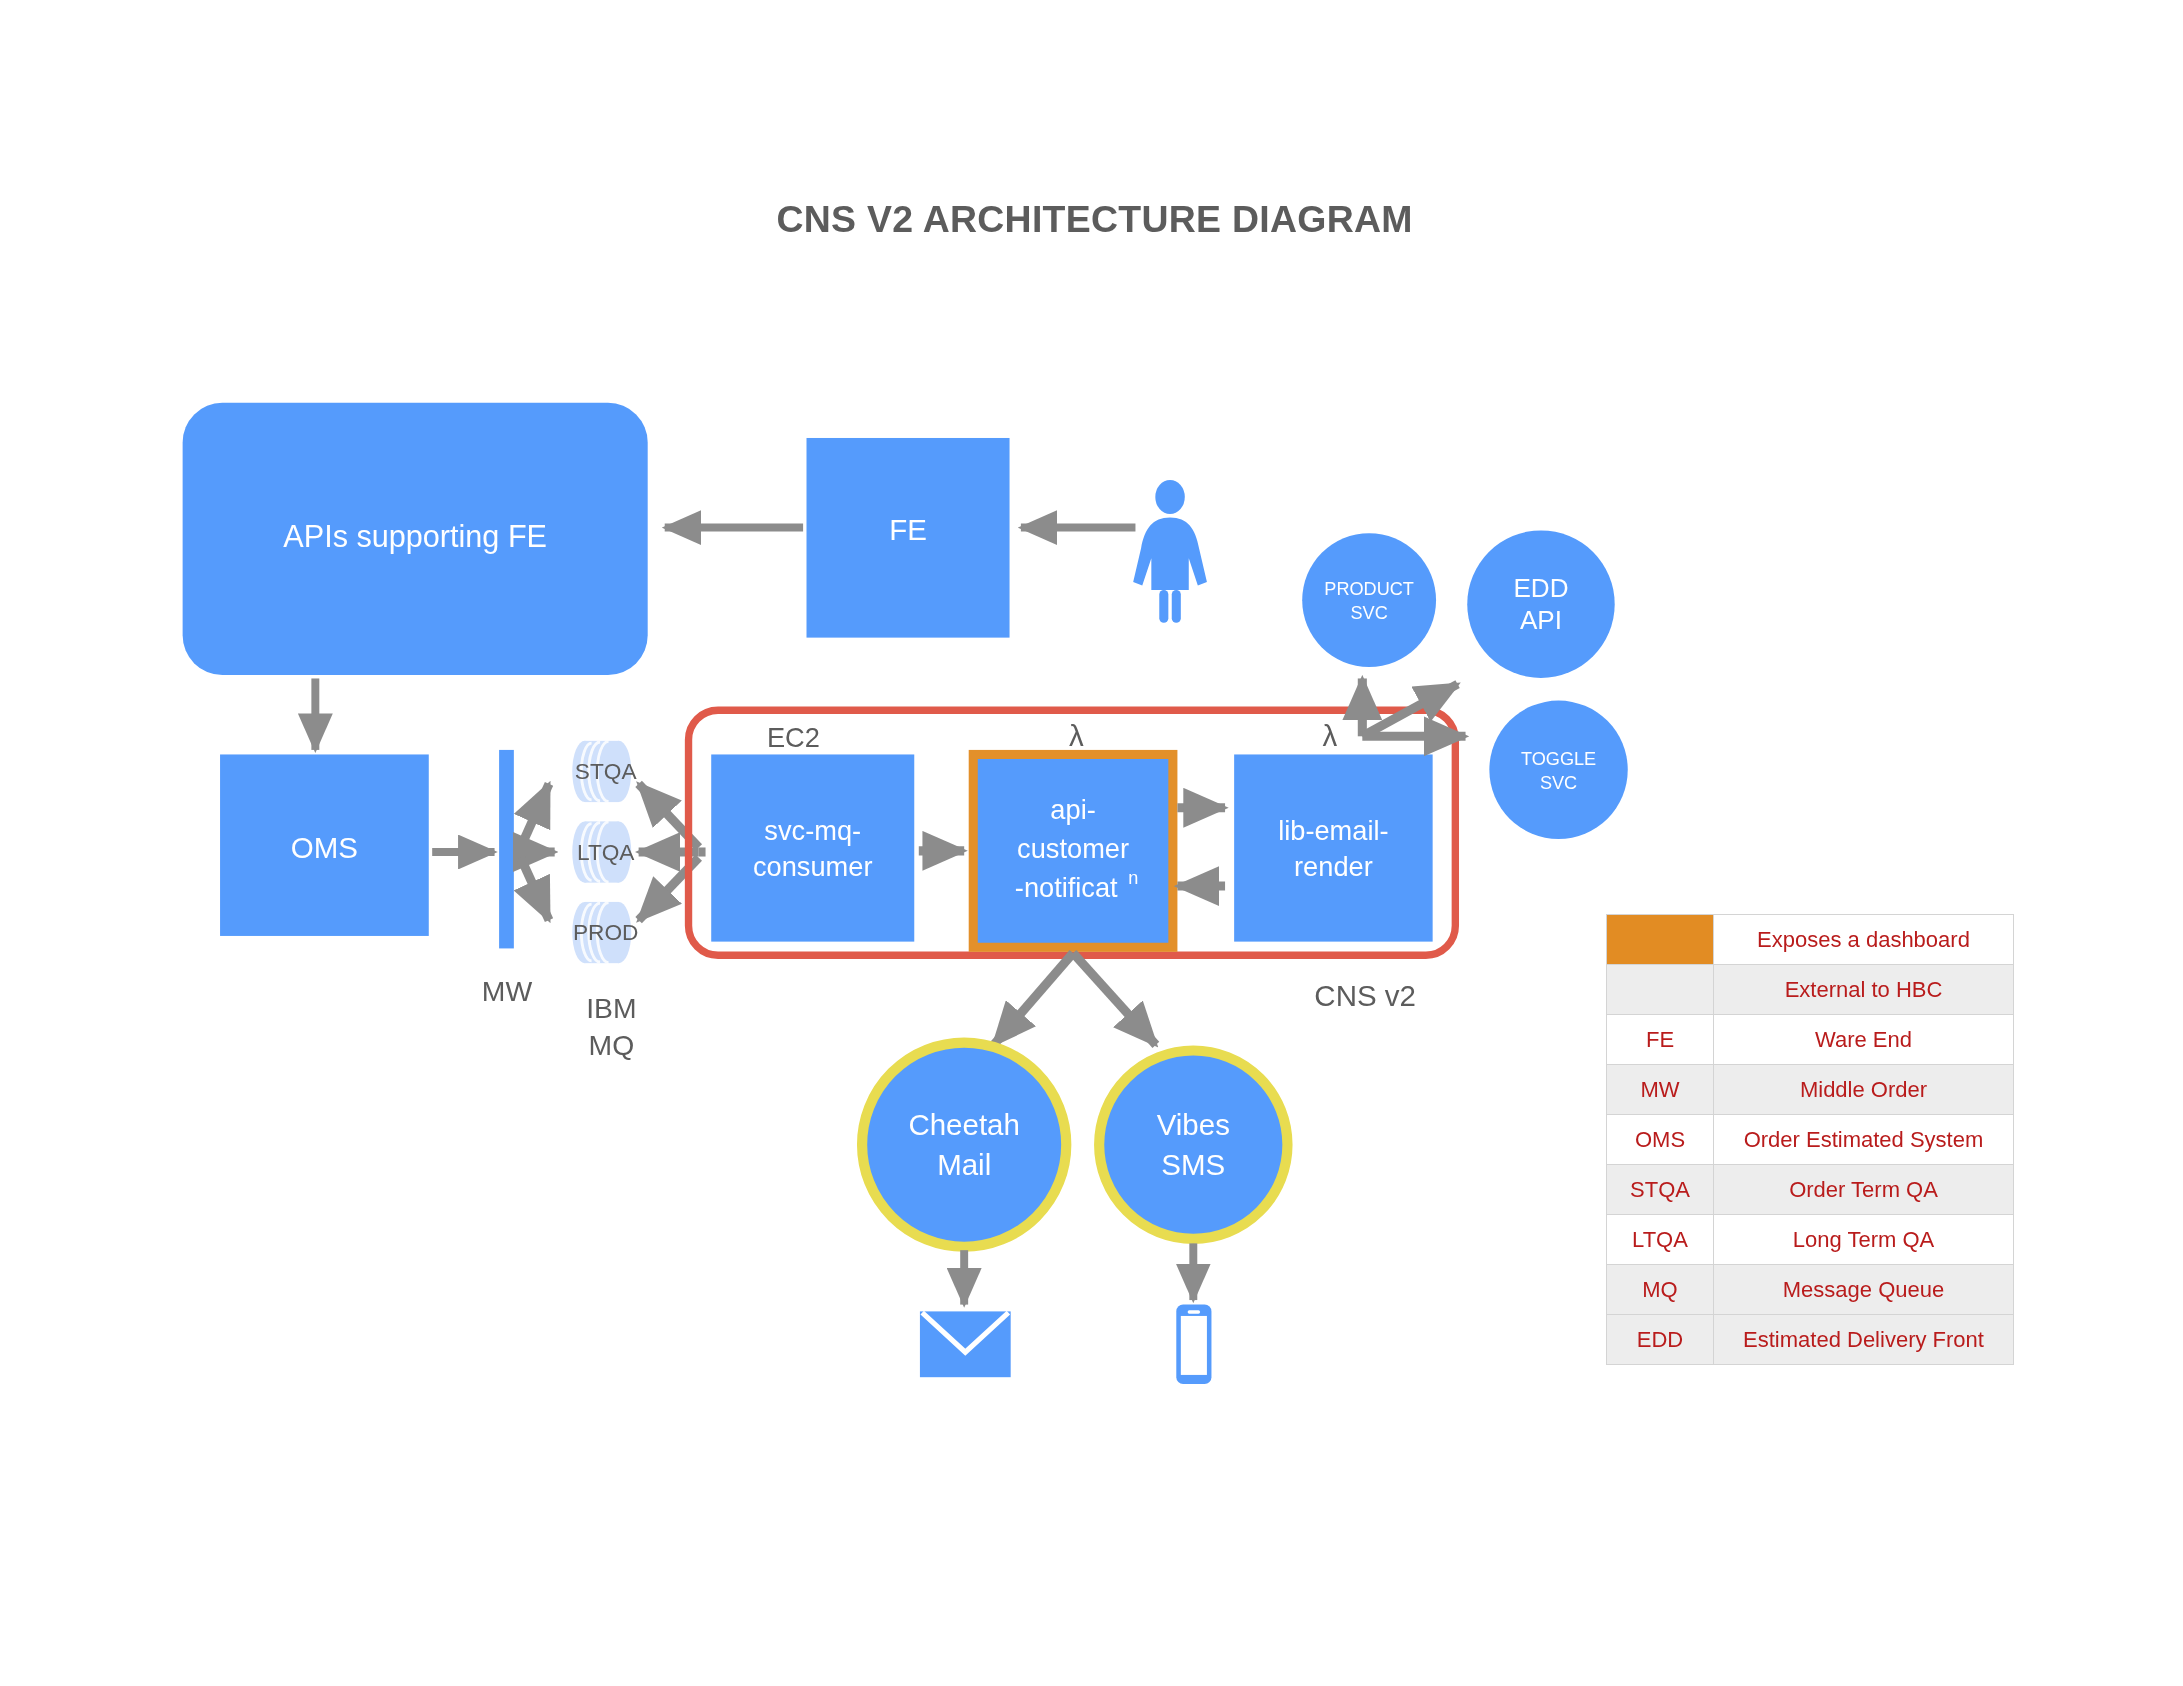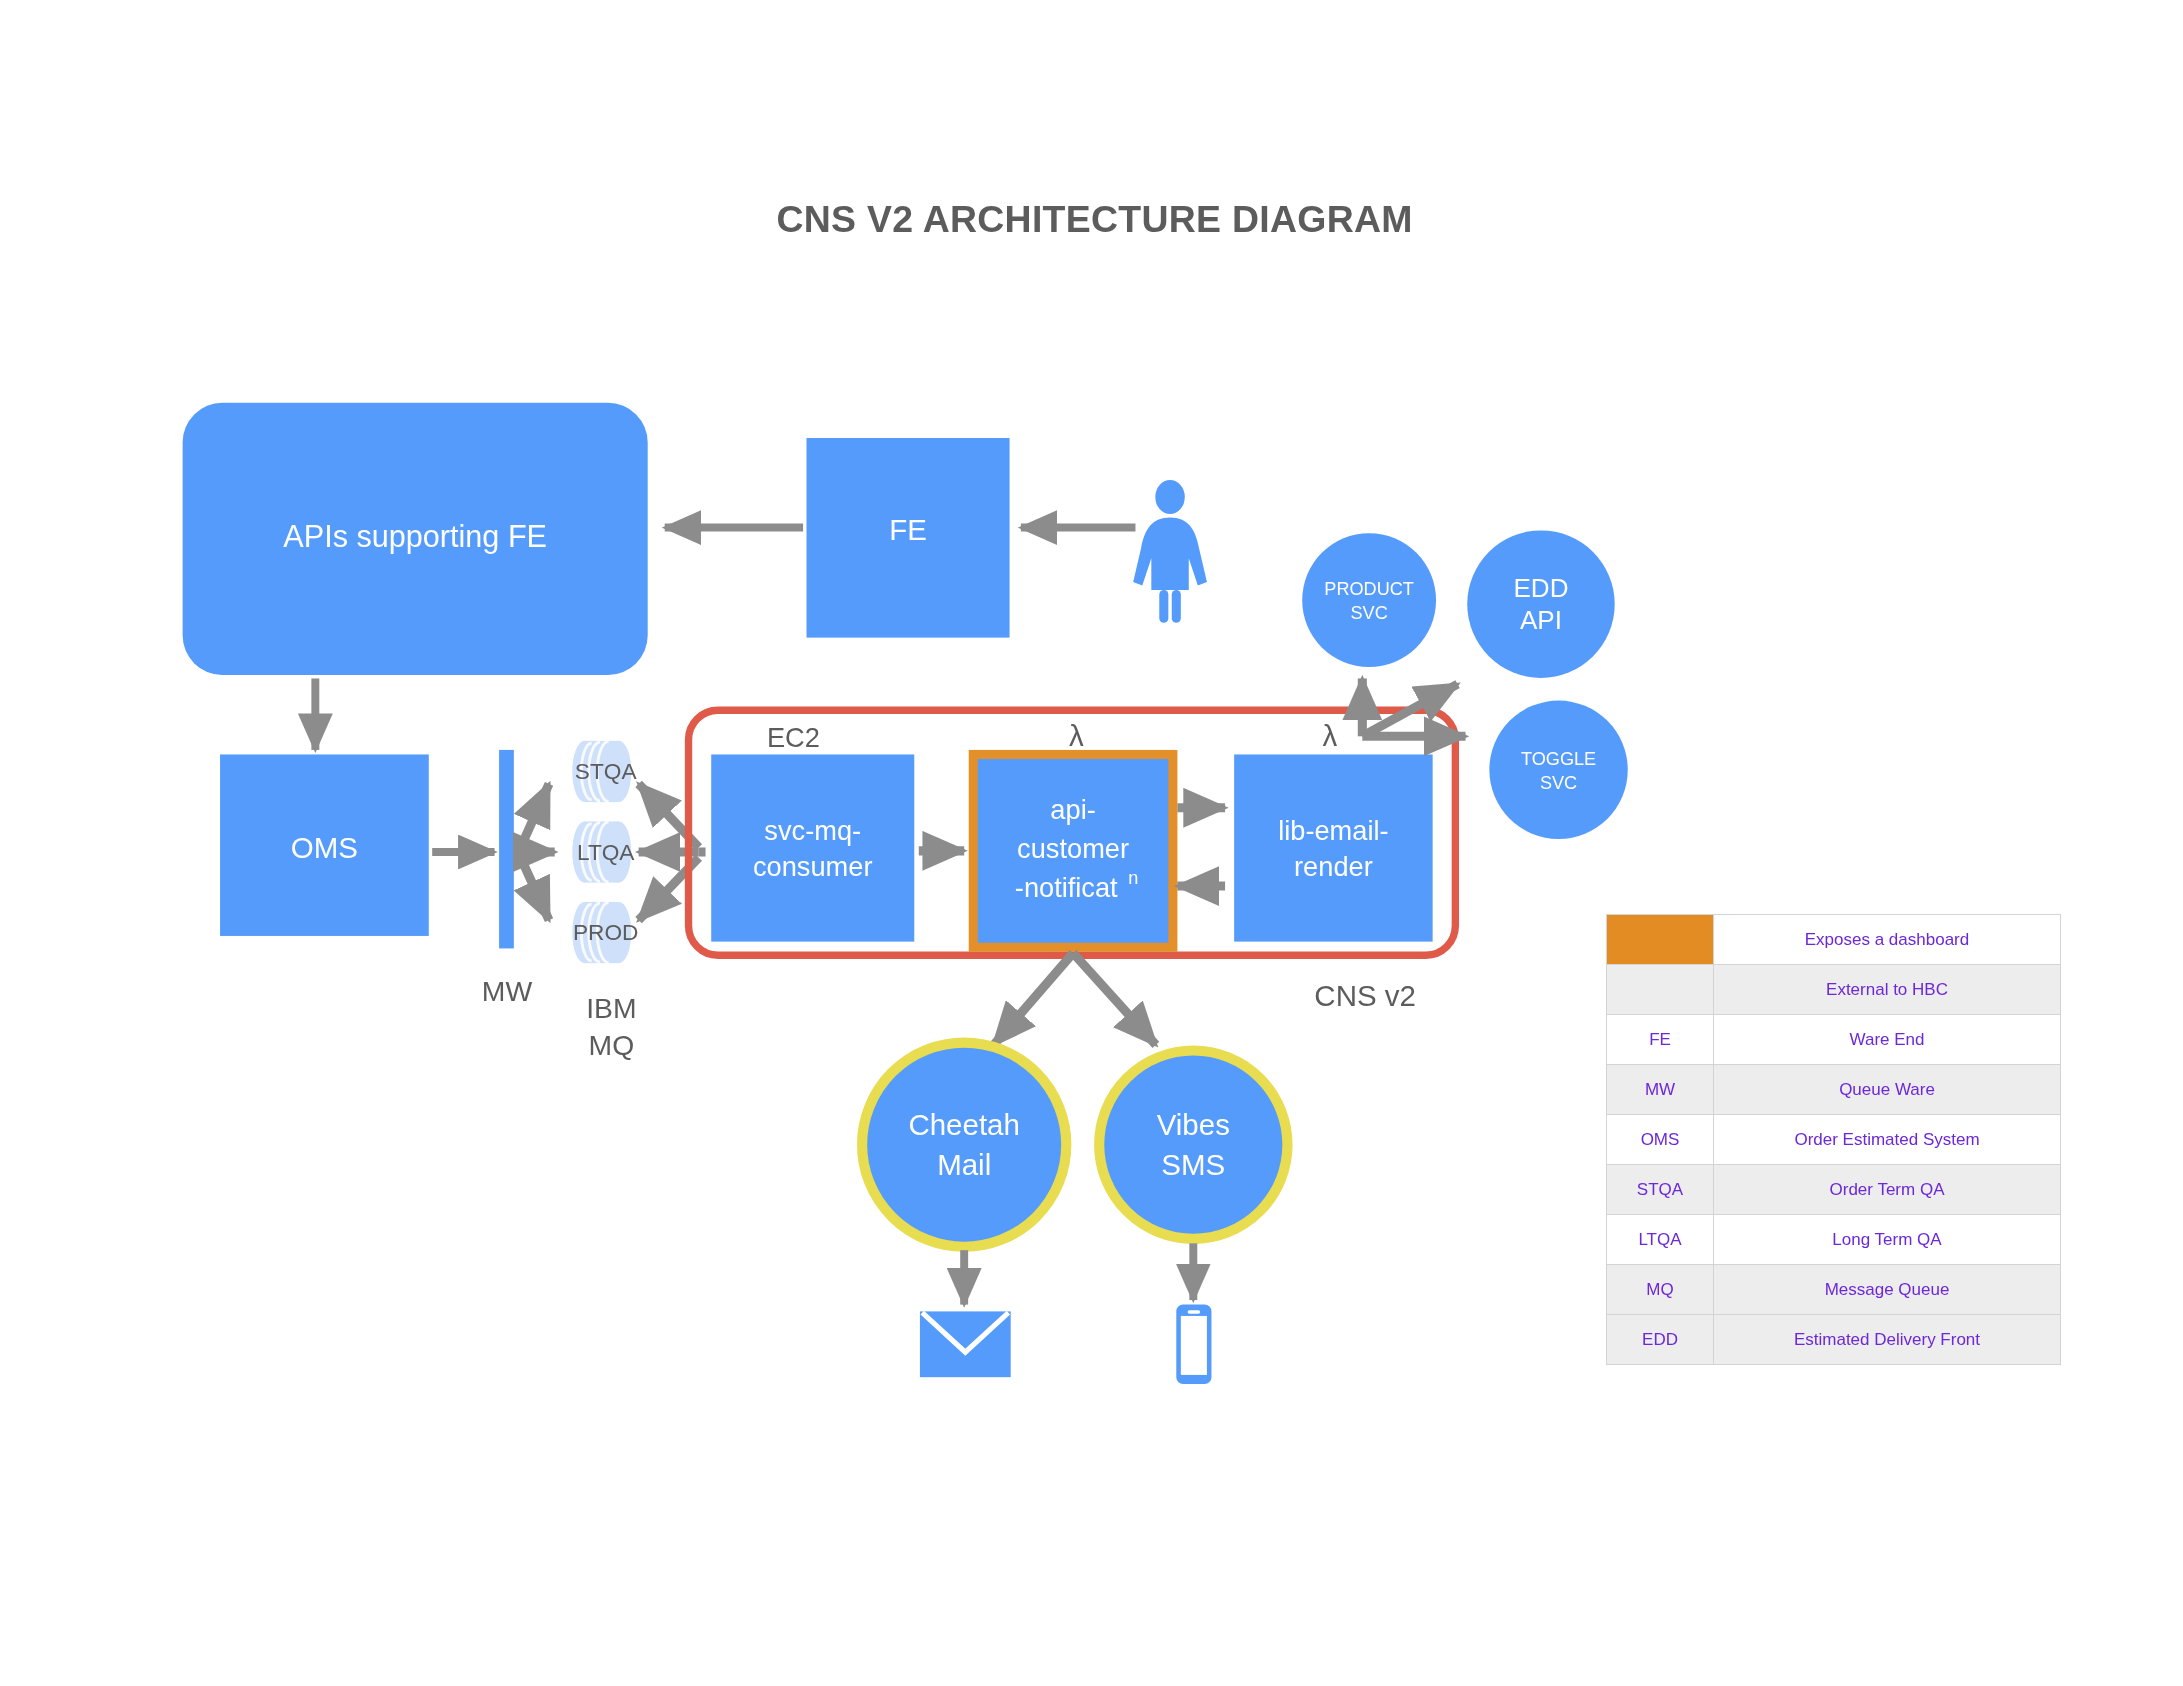--- a/index.html
+++ b/index.html
@@ -53,25 +53,25 @@
     text-anchor: middle;
     dominant-baseline: middle;
     letter-spacing: 0.5px;
   }
 
   
   #legend {
     position: absolute;
     left: 1606px;
     top: 914px;
-    width: 455px;
+    width: 408px;
     border-collapse: collapse;
     font-family: "Liberation Sans", sans-serif;
-    font-size: 17px;
-    color: #6d28d9;
+    font-size: 22px;
+    color: #b91c1c;
   }
   #legend td {
     border: 0.6px solid #d4d4d4;
     text-align: center;
     height: 50px;
     padding: 0 3.4px;
     box-sizing: border-box;
   }
   #legend td.key { width: 107px; }
   #legend tr.alt td { background: #ededed; }
@@ -253,21 +253,21 @@
       <tr class="alt">
         <td class="key swatch-yellow"></td>
         <td>External to HBC</td>
       </tr>
       <tr>
         <td class="key">FE</td>
         <td>Ware End</td>
       </tr>
       <tr class="alt">
         <td class="key">MW</td>
-        <td>Queue Ware</td>
+        <td>Middle Order</td>
       </tr>
       <tr>
         <td class="key">OMS</td>
         <td>Order Estimated System</td>
       </tr>
       <tr class="alt">
         <td class="key">STQA</td>
         <td>Order Term QA</td>
       </tr>
       <tr>

